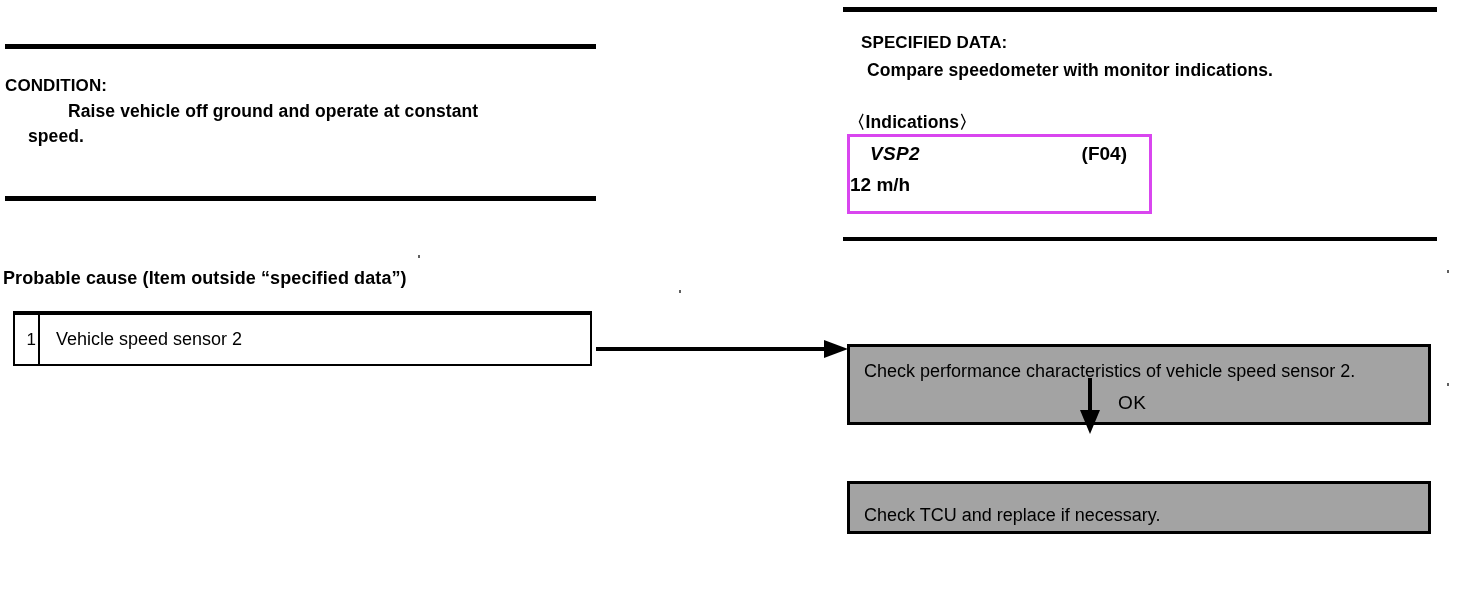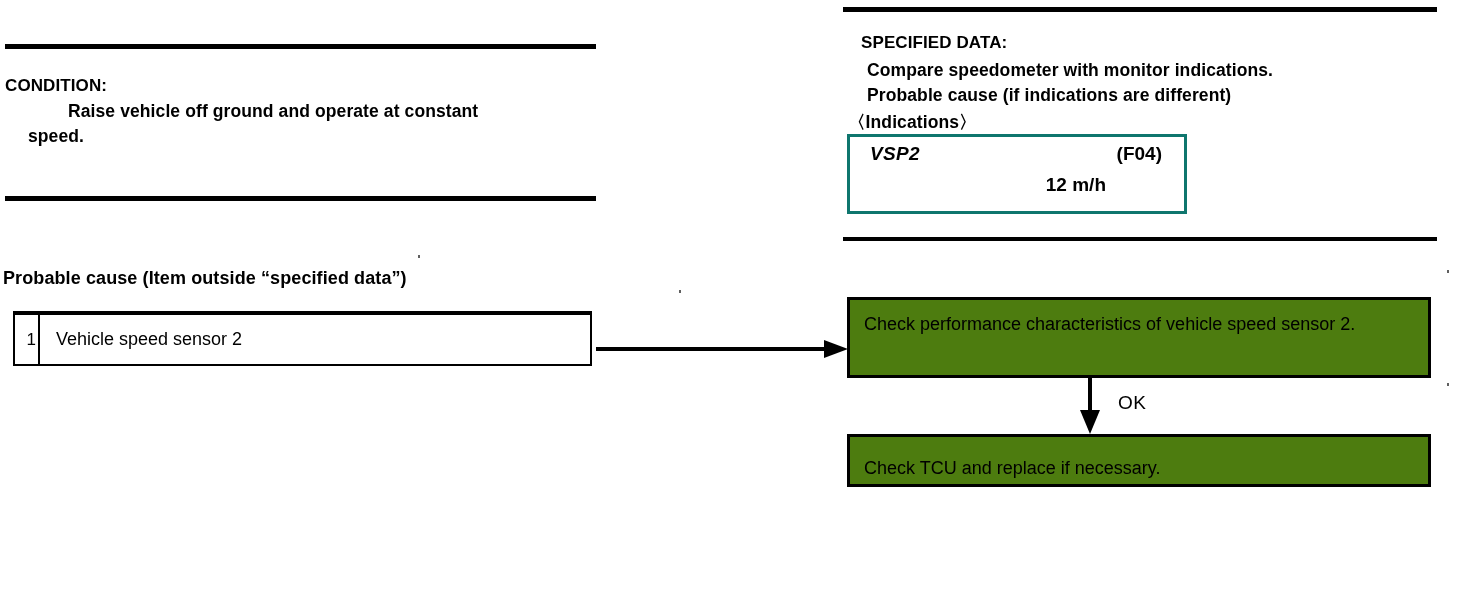--- a/index.html
+++ b/index.html
@@ -120,23 +120,23 @@
     top: 0;
     width: 632px;
     height: 604px;
   }
 
   
   #monitor-display-box {
     position: absolute;
     left: 847px;
     top: 134px;
-    width: 340px;
+    width: 305px;
     height: 80px;
-    border: 3px solid #0f766e;
+    border: 3px solid #d946ef;
     box-sizing: border-box;
     background: #ffffff;
   }
   #monitor-display-box .row-top {
     position: absolute;
     left: 0;
     top: 6px;
     width: 100%;
     height: 26px;
   }
@@ -154,36 +154,37 @@
     right: 22px;
     top: 0;
     font-size: 19px;
     font-weight: bold;
   }
   #monitor-display-box .value-row {
     position: absolute;
     left: 0;
     top: 37px;
     width: 100%;
-    text-align: right;
+    text-align: left;
     padding-right: 78px;
     box-sizing: border-box;
     font-size: 19px;
     font-weight: bold;
   }
 
   
   .flow-box {
     position: absolute;
     border: 3px solid #000000;
     box-sizing: border-box;
-    background: #4d7c0f;
+    background: #a3a3a3;
     font-size: 18px;
     line-height: 1.35;
     padding: 12px 14px 0 14px;
+    margin-top: 47px;
   }
   #flow-box-check-sensor {
     left: 847px;
     top: 297px;
     width: 584px;
     height: 81px;
   }
   #flow-box-check-tcu {
     left: 847px;
     top: 434px;
@@ -269,21 +270,20 @@
 </div>
 
 <div id="right-column">
 
   <div class="rule" style="left:3px; top:7px; width:594px;"></div>
 
   <div class="abs heading" style="left:21px; top:33px;">SPECIFIED DATA:</div>
 
   <div class="abs body-line" style="left:27px; top:60px;">Compare speedometer with monitor indications.</div>
 
-  <div class="abs body-line" style="left:27px; top:85px;">Probable cause (if indications are different)</div>
 
   <div class="abs body-line" style="left:8px; top:110px;">〈Indications〉</div>
 
   <div class="rule-thin" style="left:3px; top:237px; width:594px;"></div>
 </div>
 
 <div id="monitor-display-box">
   <div class="row-top">
     <span class="signal-name">VSP2</span>
     <span class="signal-code">(F04)</span>

